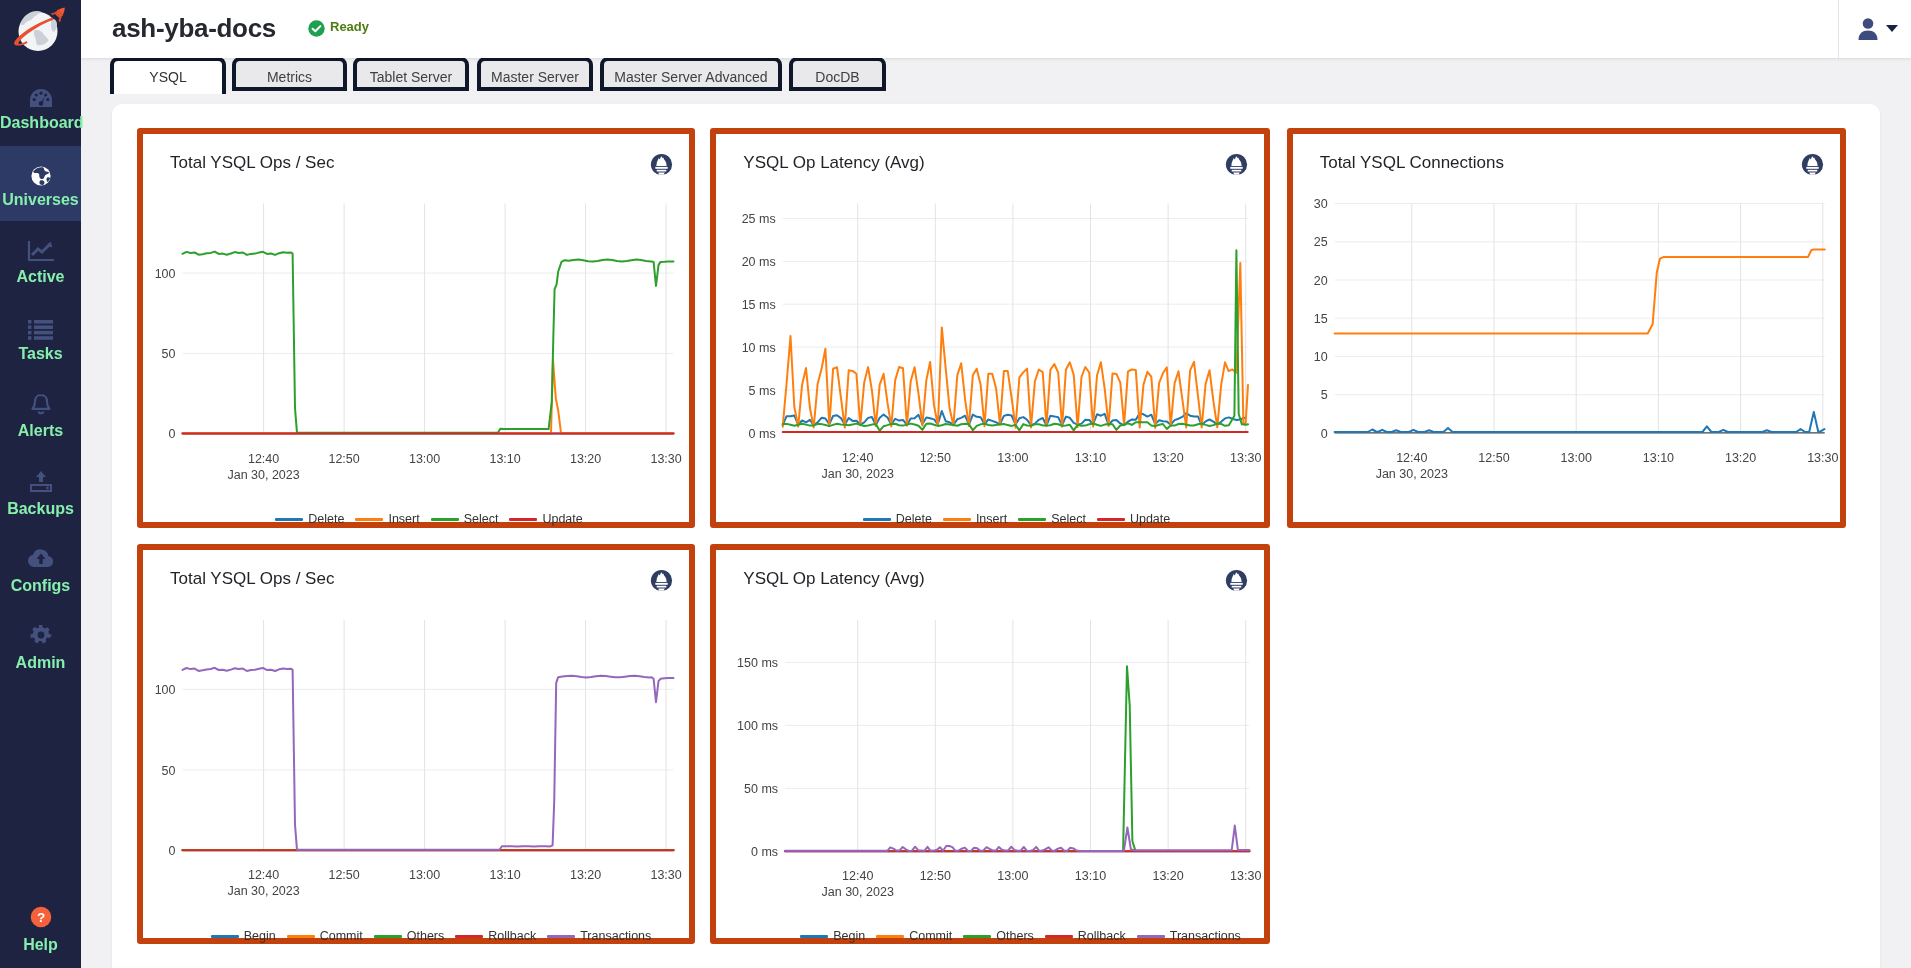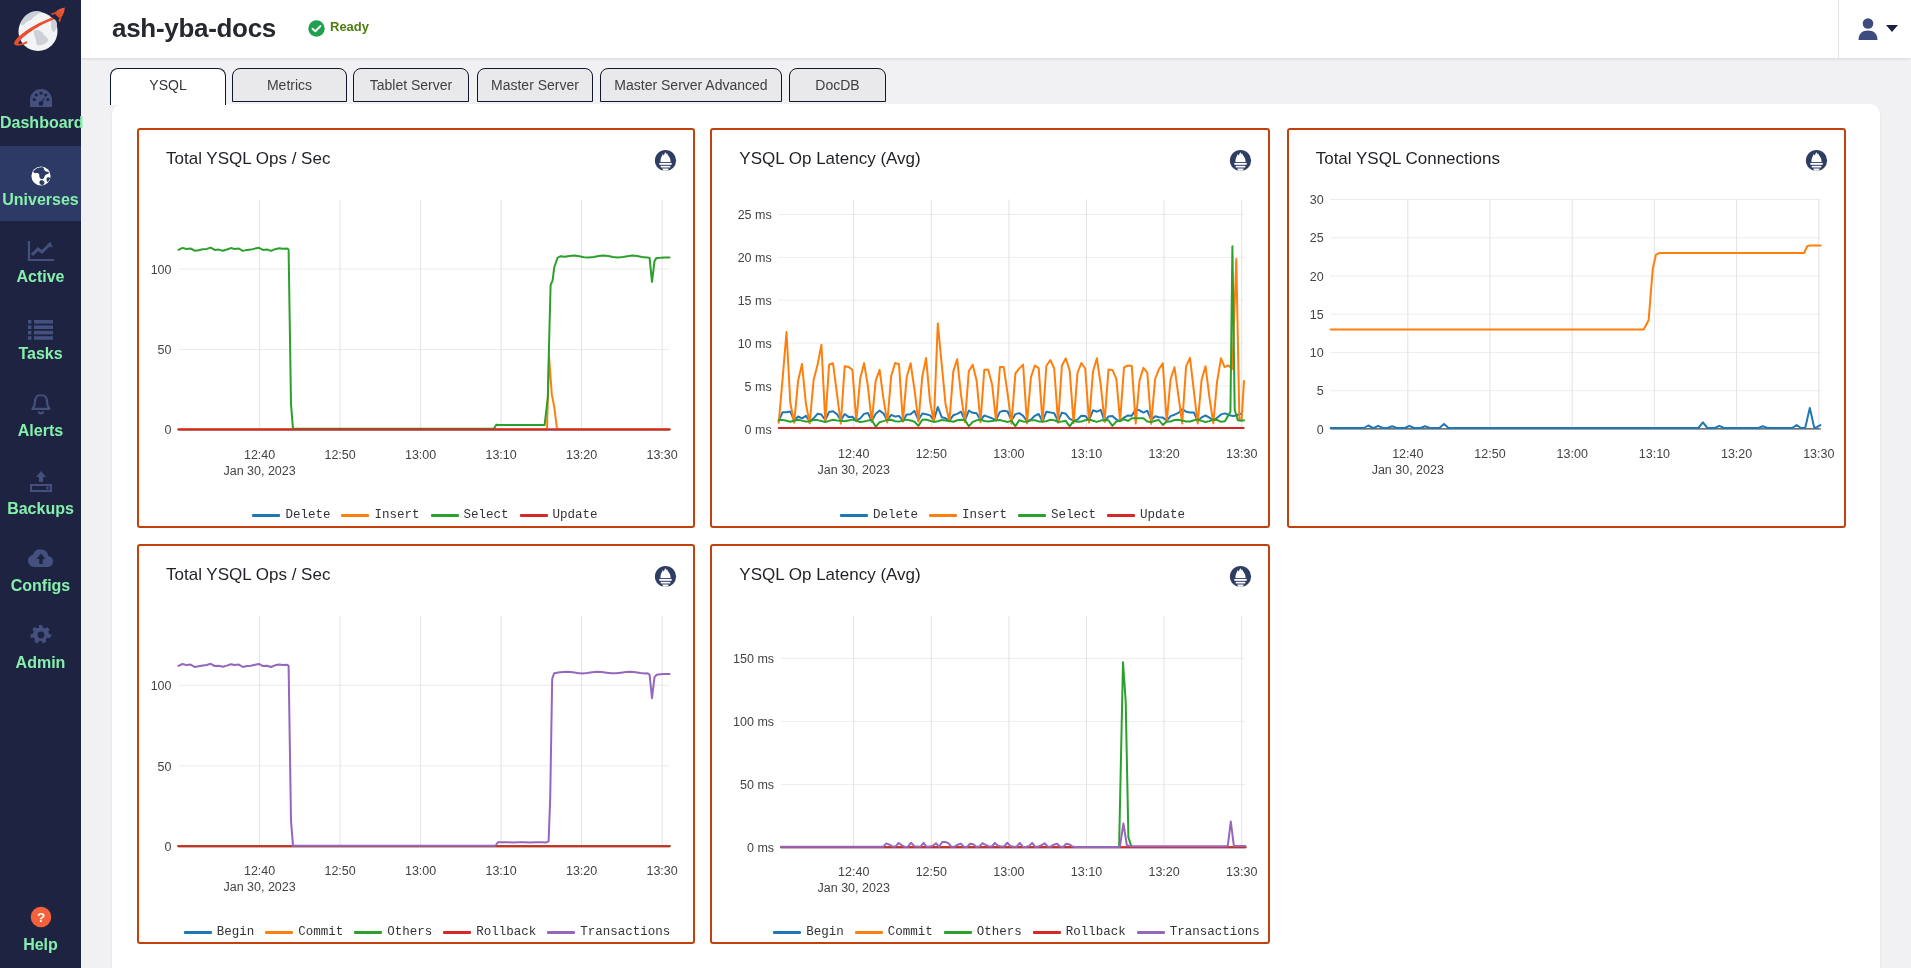--- a/index.html
+++ b/index.html
@@ -6,30 +6,30 @@
 .sidebar { position:absolute; left:0; top:0; width:81px; height:968px; background:#1d2340; z-index:10; }
 .sidebar svg { position:absolute; }
 .hl { position:absolute; left:0; top:146px; width:81px; height:75px; background:#2d3a66; }
 .slab { position:absolute; width:81px; text-align:center; color:#86efac; font-size:16px; font-weight:bold; letter-spacing:0px; }
 .header { position:absolute; left:81px; top:0; width:1830px; height:58px; background:#fff; box-shadow:0 1px 3px rgba(0,0,0,0.10); z-index:5; }
 .title { position:absolute; left:31px; top:13px; font-size:26px; font-weight:bold; color:#25282e; letter-spacing:-0.3px; }
 .ready { position:absolute; left:249px; top:19px; font-size:13px; font-weight:bold; color:#4d7c0f;text-align:center; }
 .hdiv { position:absolute; left:1757px; top:0; width:1px; height:58px; background:#e4e4e7; }
 .user { position:absolute; left:1774px; top:16px; }
 .caret { position:absolute; left:1805px; top:25px; width:0; height:0; border-left:6.5px solid transparent; border-right:6.5px solid transparent; border-top:7px solid #1c2240; }
-.tab { position:absolute; top:68px; height:34px; background:#e9e9eb; border:1px solid #0f172a; border-radius:8px 8px 0 0; font-size:14px; color:#3d3f42; text-align:center; line-height:32px; z-index:2; }
+.tab { position:absolute; top:57px; height:34px; background:#e9e9eb; border:4px solid #0f172a; border-radius:8px 8px 0 0; font-size:14px; color:#3d3f42; text-align:center; line-height:32px; z-index:2; }
 .tab.act { background:#fff; height:37px; border-bottom:none; z-index:4; color:#303236; }
 .container { position:absolute; left:112px; top:104px; width:1768px; height:880px; background:#fff; border-radius:10px; box-shadow:0 1px 3px rgba(0,0,0,0.07); z-index:1; }
-.panel { position:absolute; background:#fff; border:2px solid #c2410c; border-radius:3px; z-index:3; }
+.panel { position:absolute; background:#fff; border:6px solid #c2410c; border-radius:3px; z-index:3; }
 .ptitle { position:absolute; left:27px; top:19px; font-size:17px; color:#1e2125; }
 .prom { position:absolute; right:16px; top:19px; }
 .chart { position:absolute; left:-1px; top:-1px; }
 .tk { font-family:"Liberation Sans",sans-serif; font-size:12.5px; fill:#444; }
 .legend { position:absolute; height:20px; display:flex; justify-content:center; align-items:center; gap:11px; font-size:12.5px; color:#333; }
-.li { display:flex; align-items:center; gap:5px; white-space:nowrap;font-family:Liberation Mono, monospace; }
+.li { display:flex; align-items:center; gap:5px; white-space:nowrap; }
 .sw { display:inline-block; width:28px; height:3px; border-radius:1px; }
 </style></head>
 <body>
 <div class="header">
   <div class="title">ash-yba-docs</div>
   <svg class="abs" style="left:227px;top:20px" width="17" height="17" viewBox="0 0 17 17">
       <circle cx="8.5" cy="8.5" r="8.2" fill="#1ea04f"></circle>
       <path d="M4.6,8.7 L7.3,11.3 L12.4,6.1" stroke="#fff" stroke-width="2" fill="none" stroke-linecap="round" stroke-linejoin="round"></path>
     </svg>
   <div class="ready">Ready</div>

